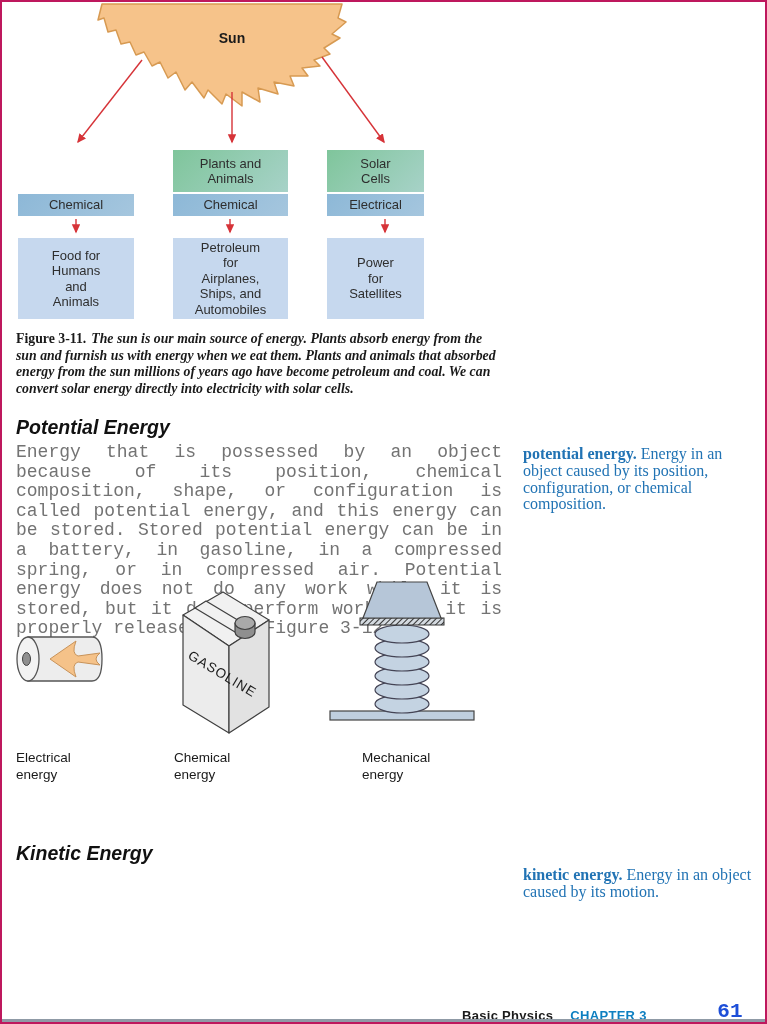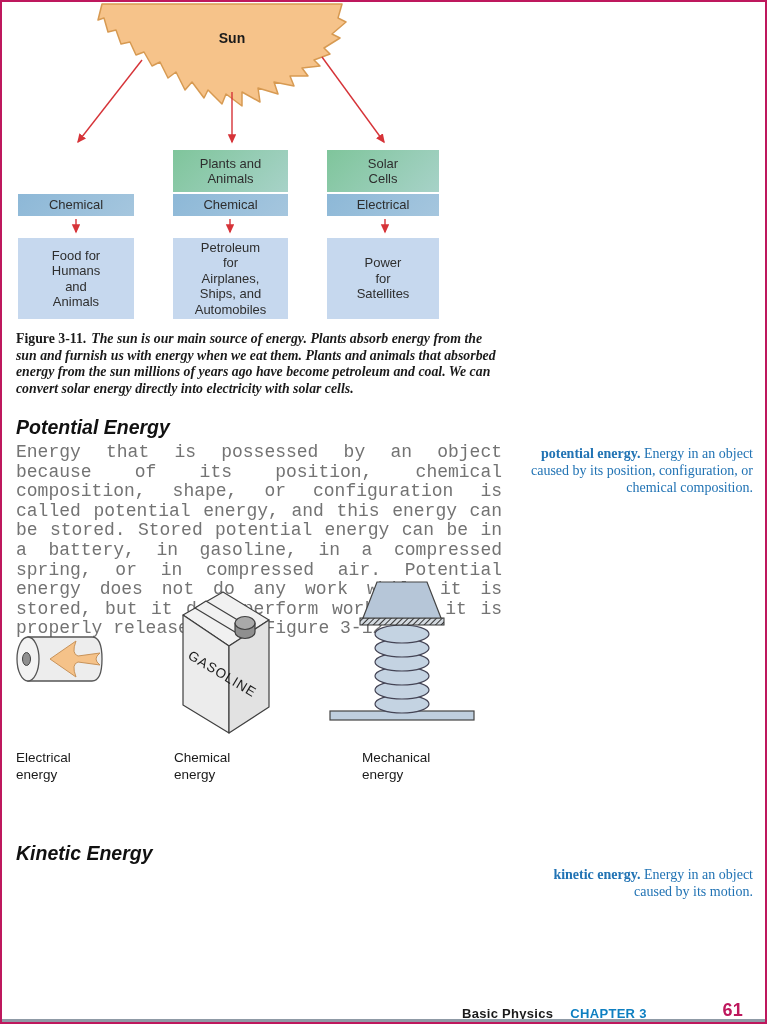--- a/index.html
+++ b/index.html
@@ -24,21 +24,21 @@
     display: flex; align-items: center; justify-content: center;
     text-align: center;
     font-size: 13px; line-height: 15.5px; color: #2e2e2e;
     white-space: pre-line;
   }
   .box-source { background: linear-gradient(135deg, #7fc59b 0%, #a7d2c8 100%); }
   .box-energy { background: linear-gradient(135deg, #8db8d7 0%, #a5c6de 100%); }
   .box-result { background: #c6d8ee; }
   .col1 { left: 16px;  width: 116px; }
   .col2 { left: 171px; width: 115px; }
-  .col3 { left: 325px; width: 112px; }
+  .col3 { left: 325px; width: 97px; }
   .row-source { top: 148px; height: 42px; }
   .row-energy { top: 192px; height: 22px; }
   .row-result { top: 236px; height: 81px; }
   
   .caption {
     position: absolute;
     font-family: "Liberation Serif", serif;
     font-size: 13.8px; line-height: 16.6px; color: #1a1a1a;
   }
   .caption .cap-label { font-weight: bold; font-style: normal; margin-right: 5px; }
@@ -57,21 +57,21 @@
     position: absolute;
     font-family: Liberation Mono, monospace;
     font-size: 18px; line-height: 19.6px; color: #737373;
     text-align: justify;
   }
   .body-potential { left: 14px; top: 441px; width: 486px; }
   .body-kinetic   { left: 14px; top: 866px; width: 492px; text-align: left; }
   .margin-note {
     position: absolute; left: 521px; width: 230px;
     font-family: "Liberation Serif", serif;
-    font-size: 14px; line-height: 16.8px; color: #2173b4; text-align: right;
+    font-size: 16px; line-height: 16.8px; color: #2173b4;
   }
   .margin-note .term { font-weight: bold; }
   .mn-potential { top: 444px; }
   .mn-kinetic   { top: 865px; }
   
   .fig312-art { position: absolute; }
   .art-battery  { left: 12px;  top: 628px; }
   .art-gasoline { left: 165px; top: 581px; }
   .art-spring   { left: 325px; top: 578px; }
   .fig312-label {
@@ -84,21 +84,21 @@
   .lbl-mechanical { left: 360px; top: 747px; }
   
   .footer {
     position: absolute; left: 460px; right: 22px; top: 998px;
     display: flex; align-items: flex-end;
     font-weight: bold; letter-spacing: 0.3px;
   }
   .footer .book  { font-size: 13px; color: #1a1a1a; }
   .footer .chap  { font-size: 13px; color: #0e7fc1; margin-left: 17px; }
   .footer .spacer { flex: 1; }
-  .footer .pagenum { font-size: 18px; color: #be185d; }
+  .footer .pagenum { font-size: 21px; color: #1d4ed8; font-family: Liberation Mono, monospace; }
   .bottom-bar {
     position: absolute; left: 0; right: 0; top: 1017px; height: 5px;
     background: #8f9aa6;
   }
 </style>
 </head>
 <body>
 
 <div class="page">
 

